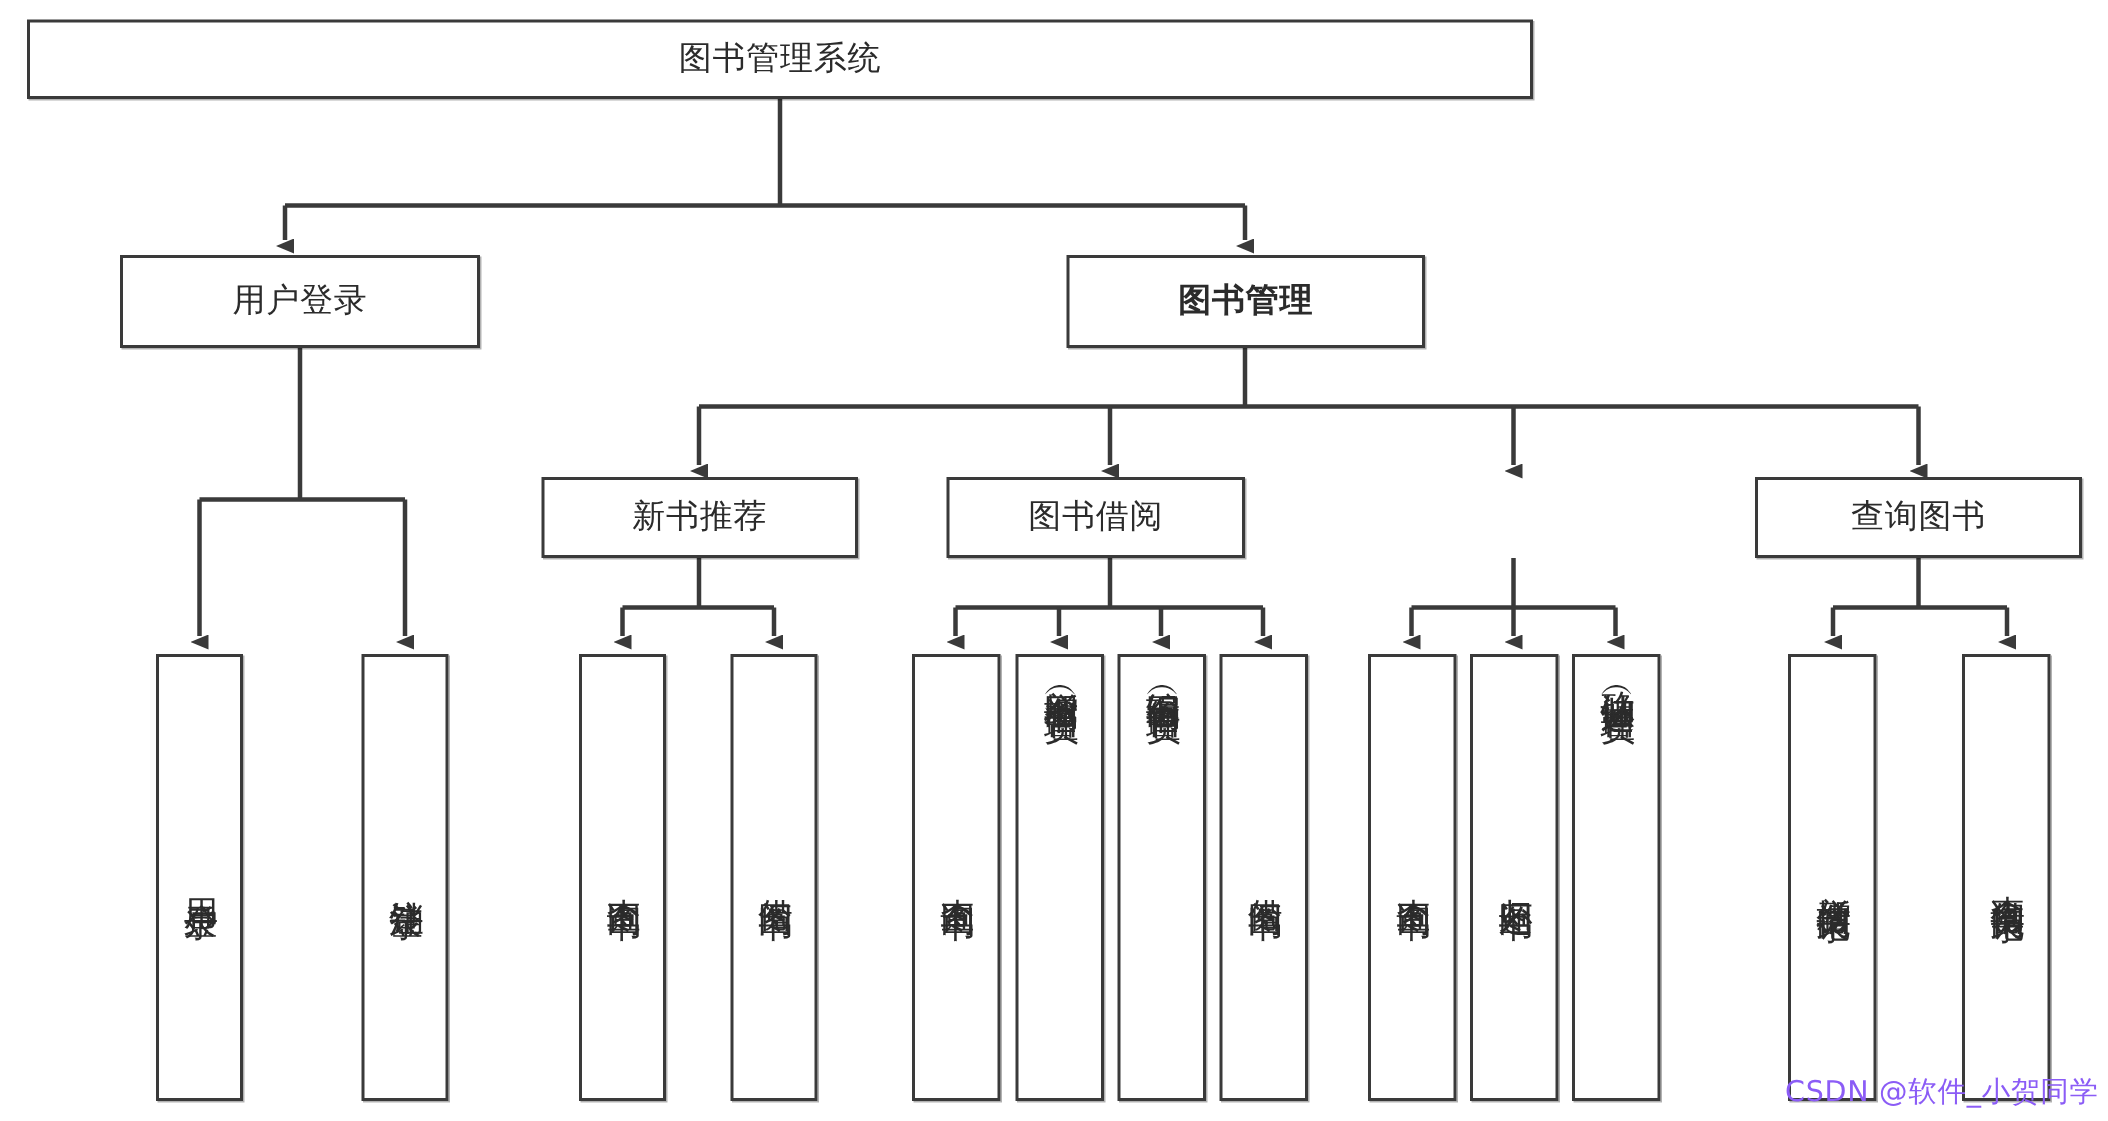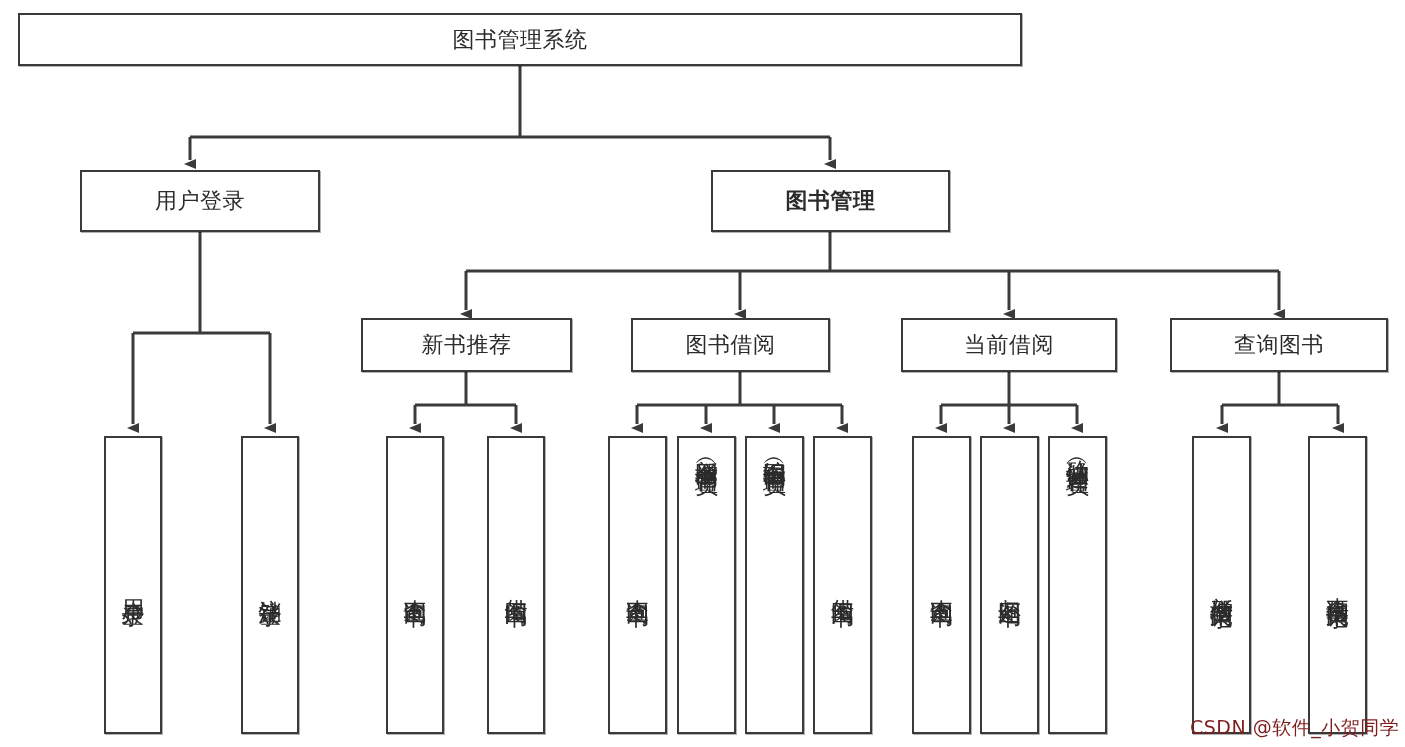--- a/index.html
+++ b/index.html
@@ -58,21 +58,21 @@
   .node.v.tall .label {
     font-size: 23px;
   }
   .node.v.short {
     align-items: center;
     padding-top: 0;
   }
   .watermark {
     position: absolute;
     font-size: 19px;
-    color: #7f1d1d;
+    color: #8b5cf6;
     white-space: nowrap;
     letter-spacing: 0.5px;
     font-family: "DejaVu Sans", "Liberation Sans", sans-serif;
   }
 </style>
 </head>
 <body>
 
 <div id="canvas">
 
@@ -136,23 +136,20 @@
   <div class="node h" style="left:711px; top:170px; width:239px; height:62px;font-weight:bold;">
     <span class="label">图书管理</span>
   </div>
 
   <div class="node h" style="left:631px; top:318px; width:199px; height:54px;">
     <span class="label">图书借阅</span>
   </div>
   <div class="node h" style="left:361px; top:318px; width:211px; height:54px;">
     <span class="label">新书推荐</span>
   </div>
-  <div class="node h" style="left:901px; top:318px; width:216px; height:54px;">
-    <span class="label">当前借阅</span>
-  </div>
   <div class="node h" style="left:1170px; top:318px; width:218px; height:54px;">
     <span class="label">查询图书</span>
   </div>
 
   <div class="node v short" style="left:104px; top:436px; width:58px; height:298px;">
     <span class="label">用户登录</span>
   </div>
   <div class="node v short" style="left:241px; top:436px; width:58px; height:298px;">
     <span class="label">注销登录</span>
   </div>

